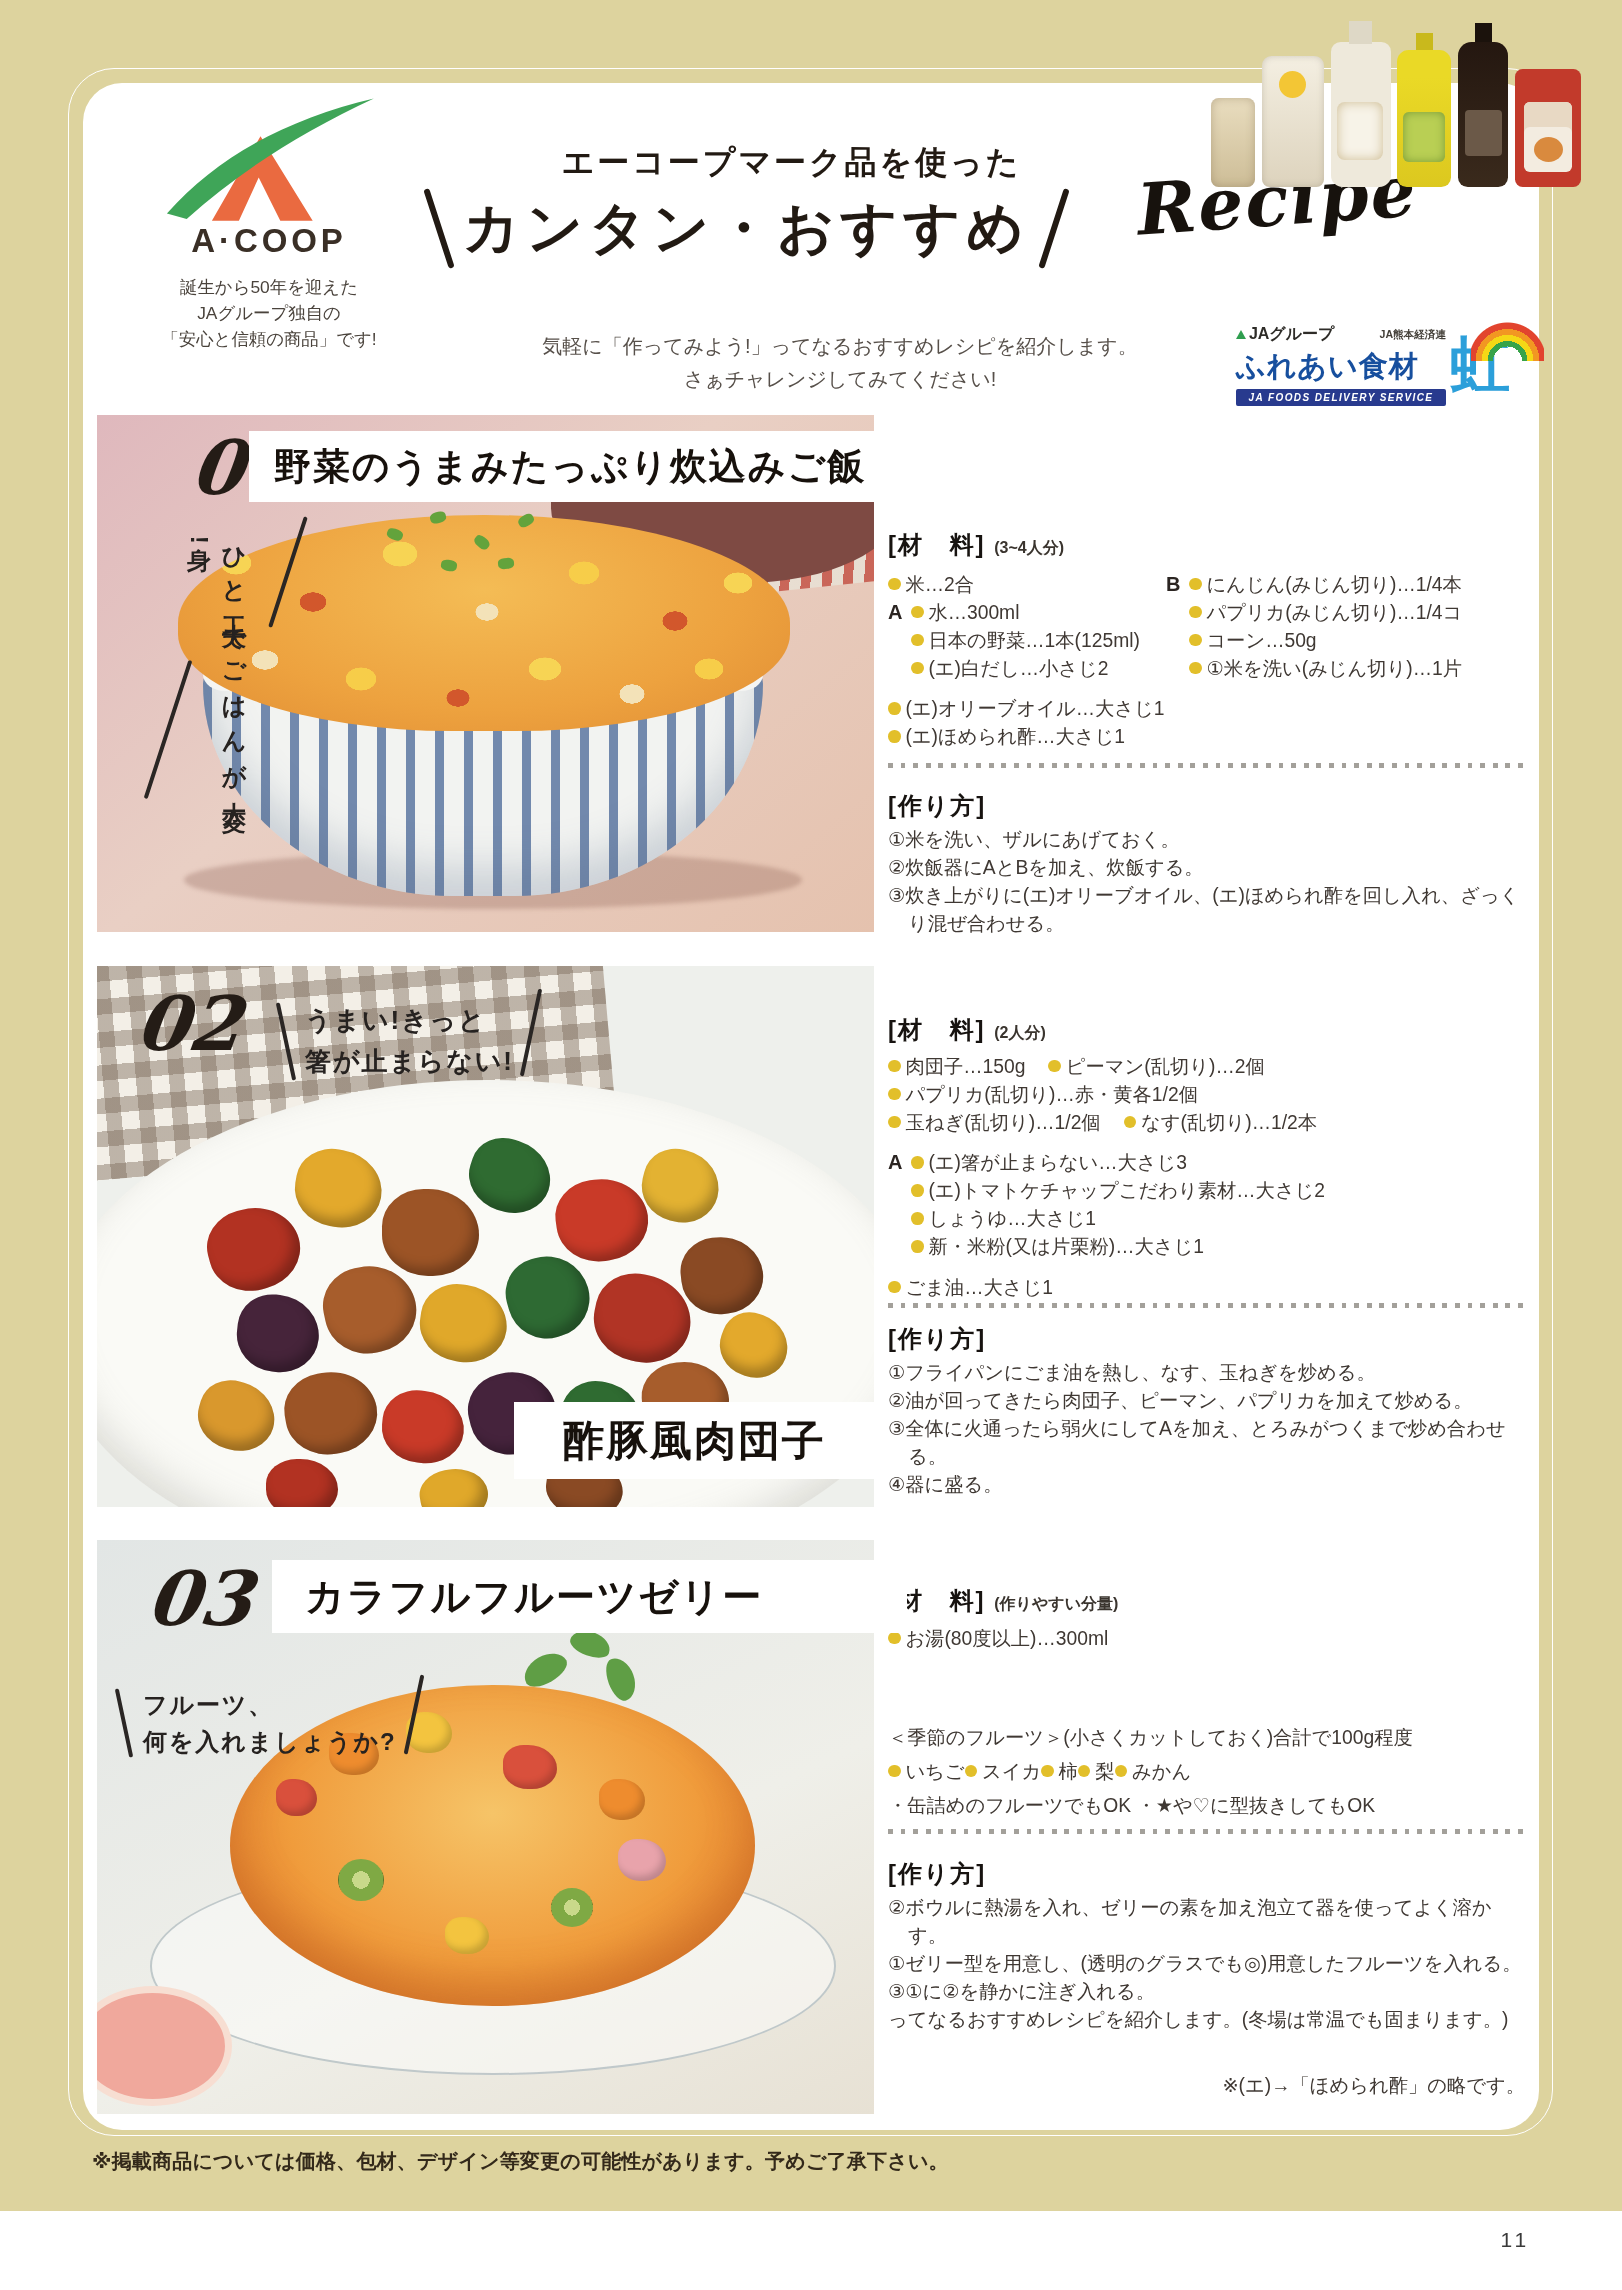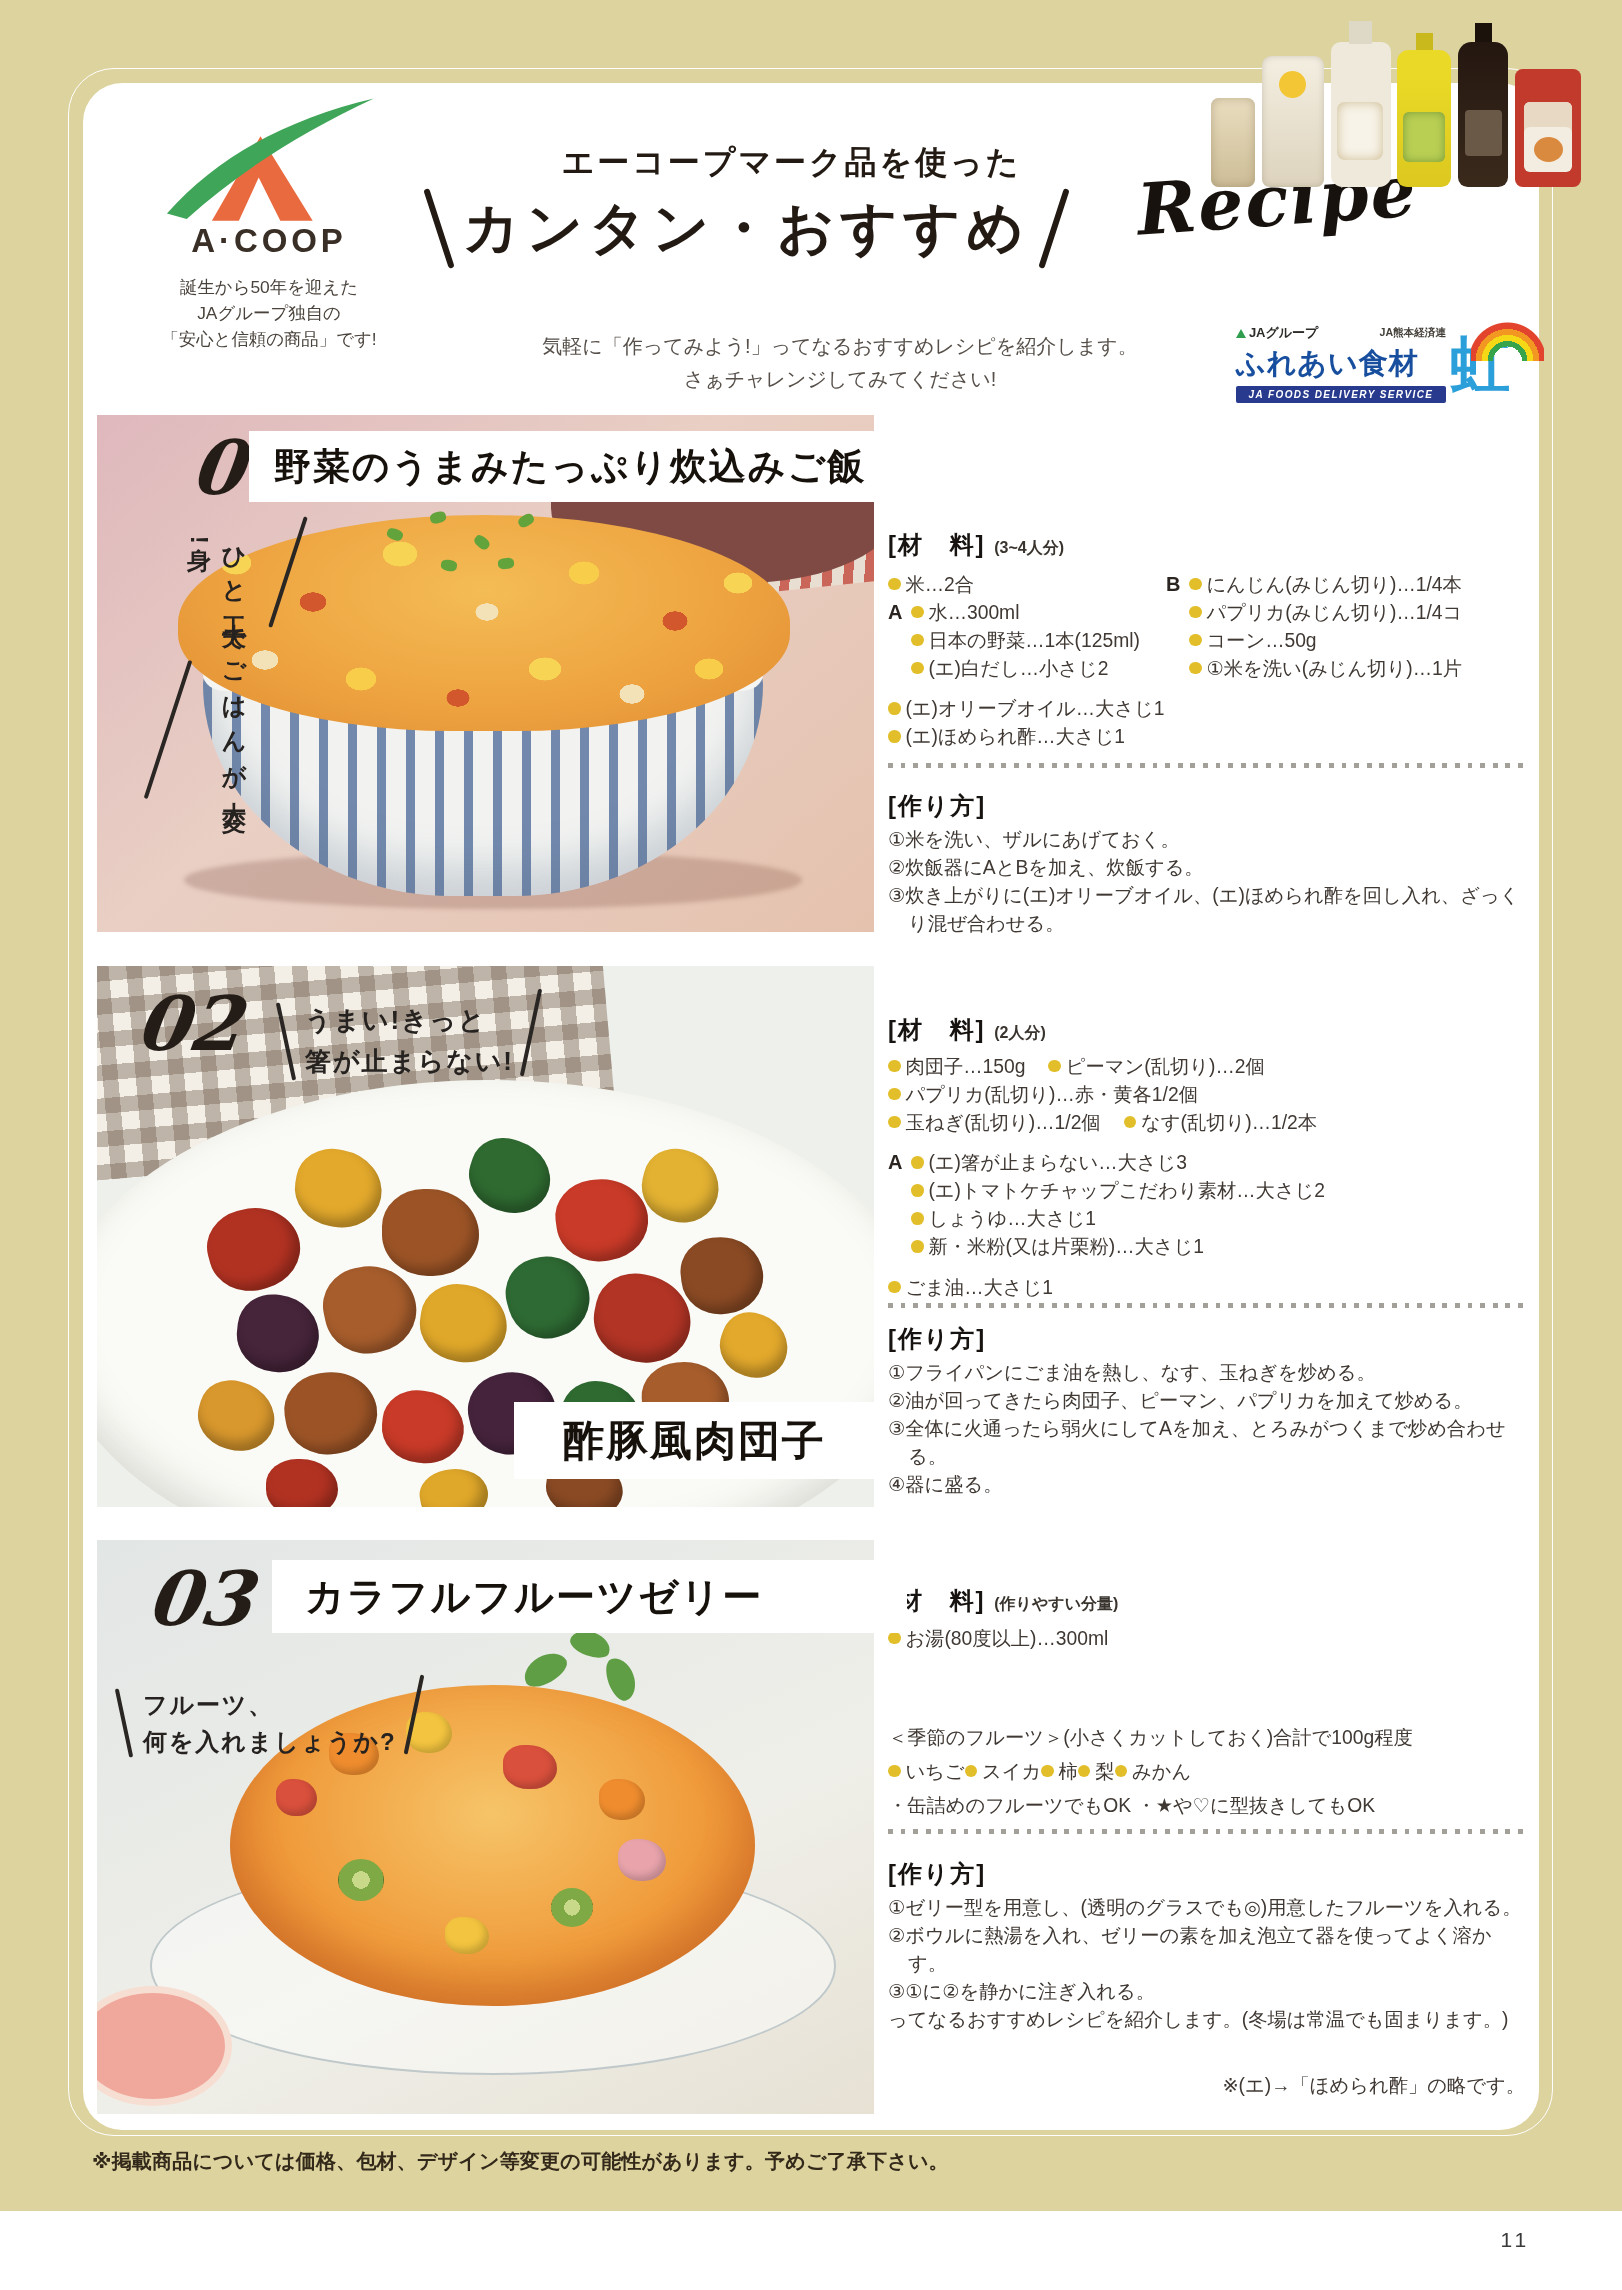--- a/index.html
+++ b/index.html
@@ -37,21 +37,21 @@
   .big-title{font-size:56px;font-weight:900;color:#221a13;letter-spacing:5.8px;}
   .script{position:absolute;left:1137px;top:158px;z-index:3;
     font-family:"DejaVu Serif",serif;font-style:italic;font-weight:700;
     font-size:71px;color:#17120d;transform:rotate(-4deg);letter-spacing:1.9px;}
   .intro{position:absolute;left:454px;top:330px;width:772px;z-index:3;text-align:center;
     font-size:20px;color:#57504a;line-height:33px;}
 
   
   .fureai{position:absolute;left:1236px;top:324px;z-index:3;width:210px;}
   .fureai-top{display:flex;justify-content:space-between;align-items:center;}
-  .ja-group{font-size:13px;color:#2e2c28;font-weight:700;display:flex;align-items:center;gap:2.9px;}
+  .ja-group{font-size:16px;color:#2e2c28;font-weight:700;display:flex;align-items:center;gap:2.9px;}
   .ja-mark{width:0;height:0;border-left:5.8px solid transparent;border-right:5.8px solid transparent;
     border-bottom:9.7px solid #2f9e4f;display:inline-block;}
   .ja-fed{font-size:10.6px;color:#433f38;font-weight:700;}
   .fureai-name{font-size:29px;font-weight:900;color:#174f9e;letter-spacing:1px;margin-top:1.9px;}
   .fureai-band{margin-top:1.9px;background:#283a8e;color:#ffffff;font-size:10px;font-style:italic;
     font-weight:700;letter-spacing:1.4px;text-align:center;padding:2.9px 3.9px;border-radius:1.9px;}
   .niji{position:absolute;left:1450px;top:326px;z-index:3;width:75px;height:77px;}
   .niji-char{font-size:60px;font-weight:900;color:#2b9fda;line-height:77px;}
   .niji-arc{position:absolute;left:21px;top:-3.9px;width:73px;height:39px;
     background:radial-gradient(circle at 50% 100%, transparent 0 14.5px, #37a34a 14.5px 20px,
@@ -512,22 +512,22 @@
         <span class="iseg">
           <span class="idot"></span>
           <span class="itxt">みかん</span>
         </span>
       </div>
     </div>
   <div class="plain" style="left:888px;top:1792px;width:647px;">・缶詰めのフルーツでもOK ・★や♡に型抜きしてもOK</div>
   <div class="dotted" style="top:1829px;"></div>
   <div class="howto-label" style="left:888px;top:1858px;">[作り方]</div>
   <div class="steps" style="top:1894px;">
+      <div class="step">②ボウルに熱湯を入れ、ゼリーの素を加え泡立て器を使ってよく溶かす。</div>
       <div class="step">①ゼリー型を用意し、(透明のグラスでも◎)用意したフルーツを入れる。</div>
-      <div class="step">②ボウルに熱湯を入れ、ゼリーの素を加え泡立て器を使ってよく溶かす。</div>
       <div class="step">③①に②を静かに注ぎ入れる。</div>
       <div class="step">ってなるおすすめレシピを紹介します。(冬場は常温でも固まります。)</div>
     </div>
   <div class="plain" style="left:888px;top:2072px;width:637px;text-align:right;">※(エ)→「ほめられ酢」の略です。</div>
 
   <div class="footer">
     <div>※掲載商品については価格、包材、デザイン等変更の可能性があります。予めご了承下さい。</div>
   </div>
   <div class="bottom-strip"></div>
   <div class="page-number">11</div>

